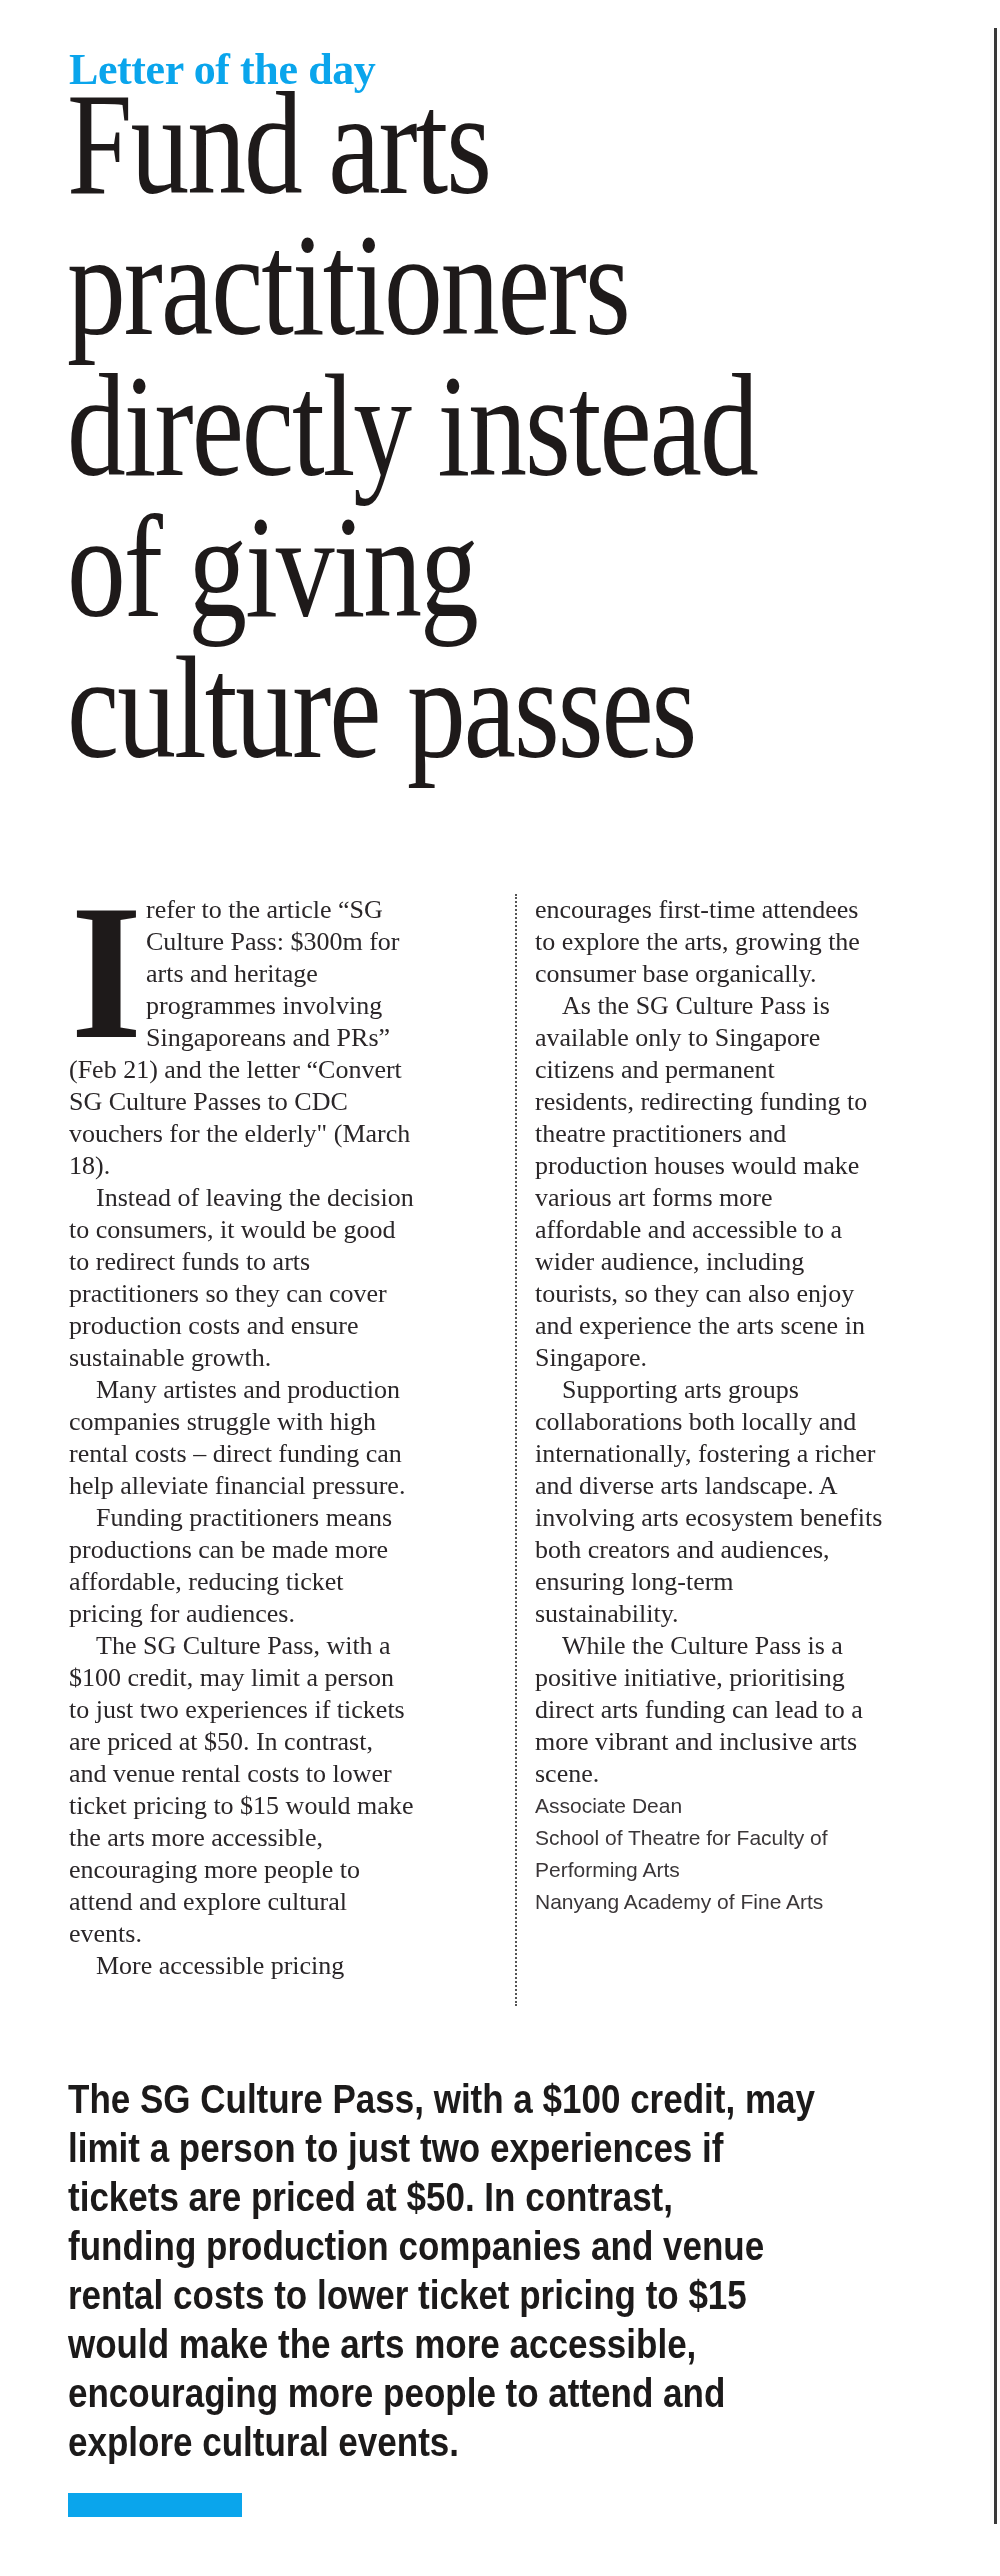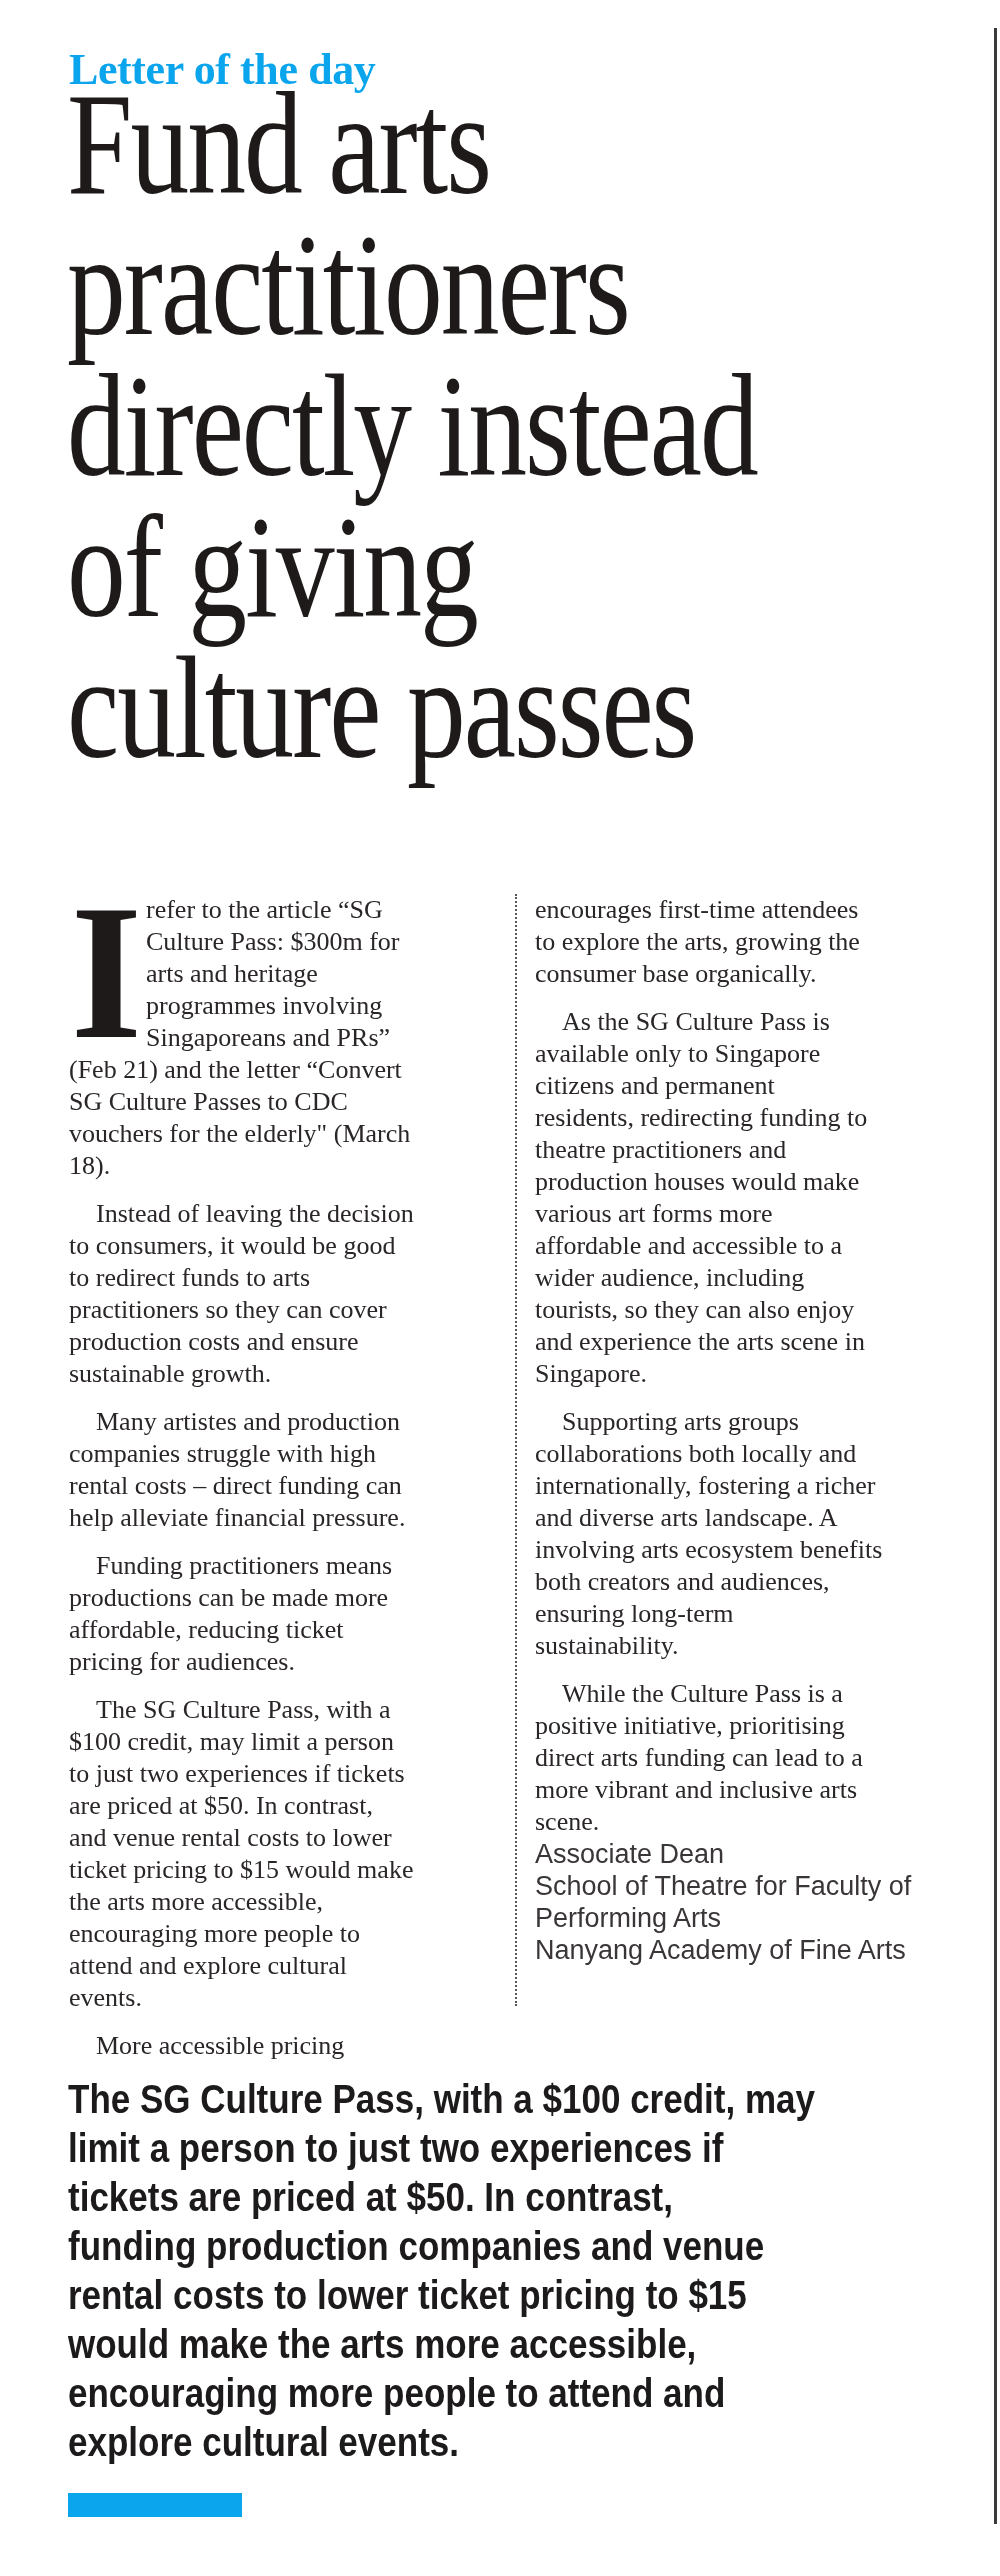--- a/index.html
+++ b/index.html
@@ -27,38 +27,38 @@
 
   .body-cols { position: absolute; top: 894px; left: 0; width: 1001px; }
   .col {
     position: absolute; top: 0;
     font-family: "Liberation Serif", serif; font-size: 26px; line-height: 32px;
     color: #2a2628;
   }
   .col-left { left: 69px; width: 407px; }
   .col-right { left: 535px; width: 440px; }
   .col .line { display: block; white-space: nowrap; }
-  .col .line.indent { padding-left: 27px; margin-top: 16px; }
+  .col .line.indent { padding-left: 27px; }
 
   .dropcap {
     position: absolute; left: 0; top: 6.7px; width: 70px; height: 143px;
     font-family: "Liberation Serif", serif; font-weight: bold;
     font-size: 193px; line-height: 143px; text-align: center;
     color: #1e1a1a;
     transform: scaleX(0.95);
   }
   .dropcap-lines .line { padding-left: 77px; }
 
   .divider {
     position: absolute; left: 515px; top: 894px; width: 0; height: 1112px;
     border-left: 2.5px dotted #555555;
   }
 
   .signoff-name { font-family: "Liberation Sans", sans-serif; font-weight: bold; font-size: 22px; line-height: 32px; color: #1e1a1a; }
-  .signoff-line { font-family: "Liberation Sans", sans-serif; font-size: 27px; line-height: 32px; color: #3a3638; white-space: nowrap; }
+  .signoff-line { font-family: "Liberation Sans", sans-serif; font-size: 21px; line-height: 32px; color: #3a3638; white-space: nowrap; }
 
   .pullquote {
     position: absolute; left: 68px; top: 2075px; width: 1084px;
     font-family: "Liberation Sans", sans-serif; font-weight: bold;
     font-size: 40px; line-height: 49px; color: #1c1a1a;
     transform: scaleX(0.875); transform-origin: left top;
   }
   .pullquote span { display: block; white-space: nowrap; }
 
   .accent-bar { position: absolute; left: 68px; top: 2493px; width: 174px; height: 24px; }

